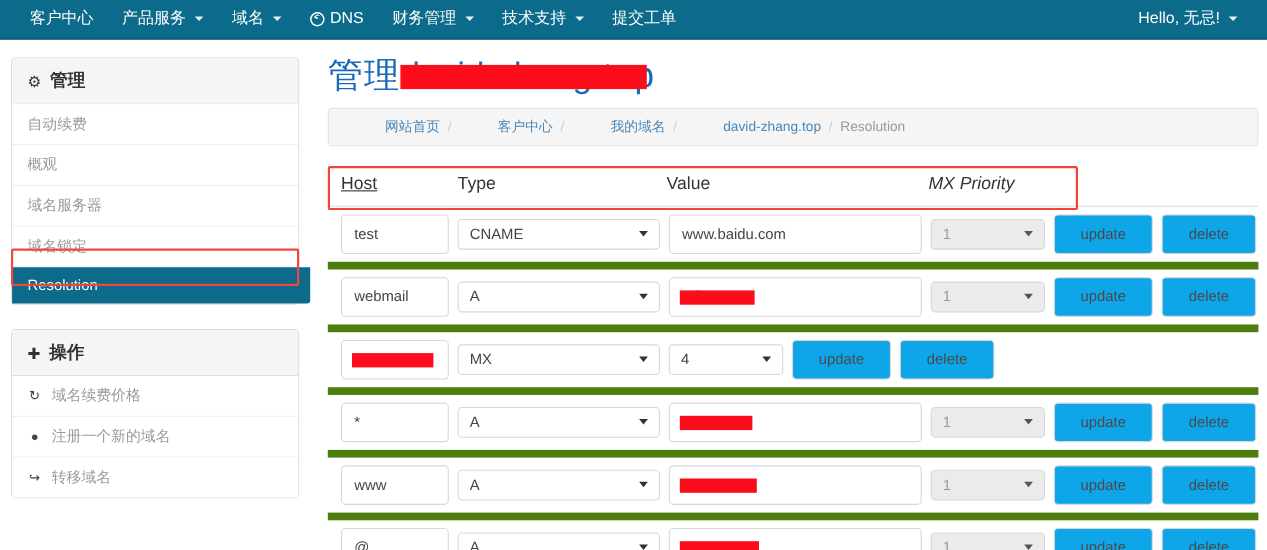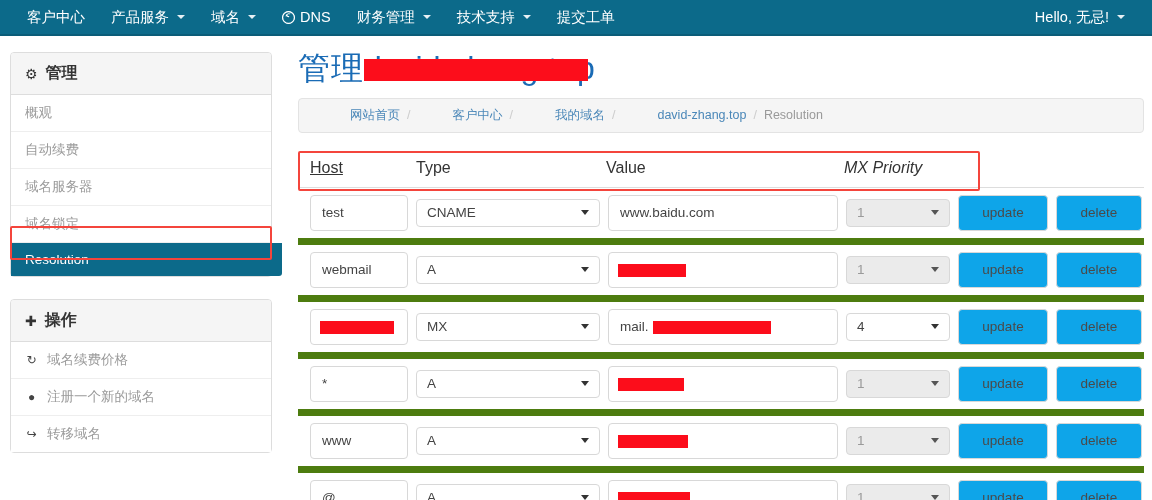--- a/index.html
+++ b/index.html
@@ -302,24 +302,24 @@
 
   <div class="sidebar">
 
     <div class="panel">
       <div class="panel-head">
         <span class="hico">⚙</span>
         <span>管理</span>
       </div>
       <div id="manage-items">
           <div class="panel-item">
+            <span>自动续费</span>
+          </div>
+          <div class="panel-item">
             <span>概观</span>
-          </div>
-          <div class="panel-item">
-            <span>自动续费</span>
           </div>
           <div class="panel-item">
             <span>域名服务器</span>
           </div>
           <div class="panel-item">
             <span>域名锁定</span>
           </div>
           <div class="panel-item active">
             <span>Resolution</span>
           </div>
@@ -426,23 +426,20 @@
           <div class="dns-row">
             <div class="c-host">
               <div class="inp-wrap"><input class="inp" type="text" style=""><div class="redact-in" style="left: 10px; width: 74px;"></div></div>
             </div>
             <div class="c-type">
               <div class="sel">
                 <span>MX</span>
                 <span class="sel-caret"></span>
               </div>
             </div>
-            <div class="c-value">
-              <div class="inp-wrap"><input class="inp" type="text" value="mail." style=""><div class="redact-in" style="left: 45px; width: 118px;"></div></div>
-            </div>
             <div class="c-mx">
               <div class="sel">
                 <span>4</span>
                 <span class="sel-caret"></span>
               </div>
             </div>
             <div class="c-upd"><button class="btn">update</button></div>
             <div class="c-del"><button class="btn">delete</button></div>
           </div>
           <div class="dns-row">

